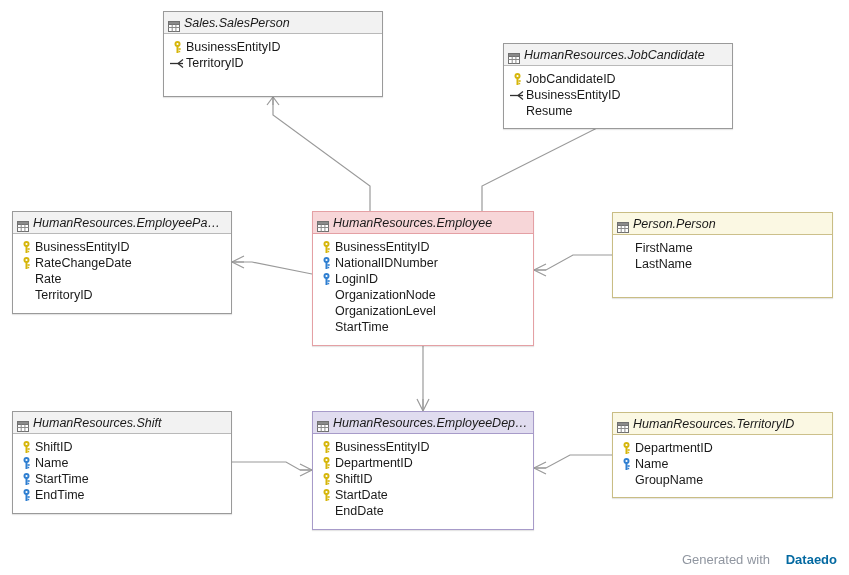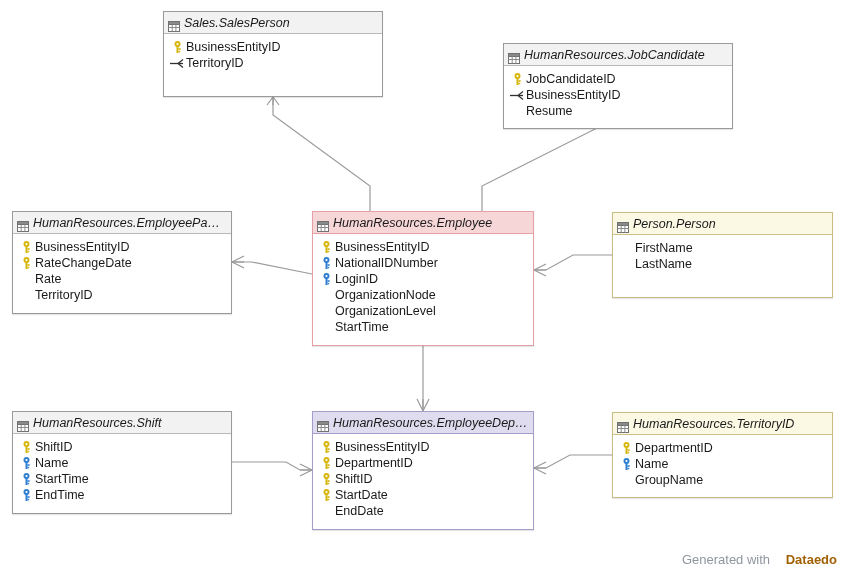--- a/index.html
+++ b/index.html
@@ -114,21 +114,21 @@
   .fk-icon { width: 14px; height: 11px; display:block; margin: 3px 0 0 0px; }
   .watermark {
     position: absolute;
     right: 12px;
     bottom: 8px;
     font-size: 13px;
     color: #9096a0;
     white-space: nowrap;
   }
   .watermark b {
-    color: #a16207;
+    color: #0369a1;
     font-weight: bold;
     padding-left: 12px;
   }
 </style>
 </head>
 <body>
 
 <div id="canvas">
 
   <svg class="links" viewBox="0 0 849 575" xmlns="http://www.w3.org/2000/svg">

